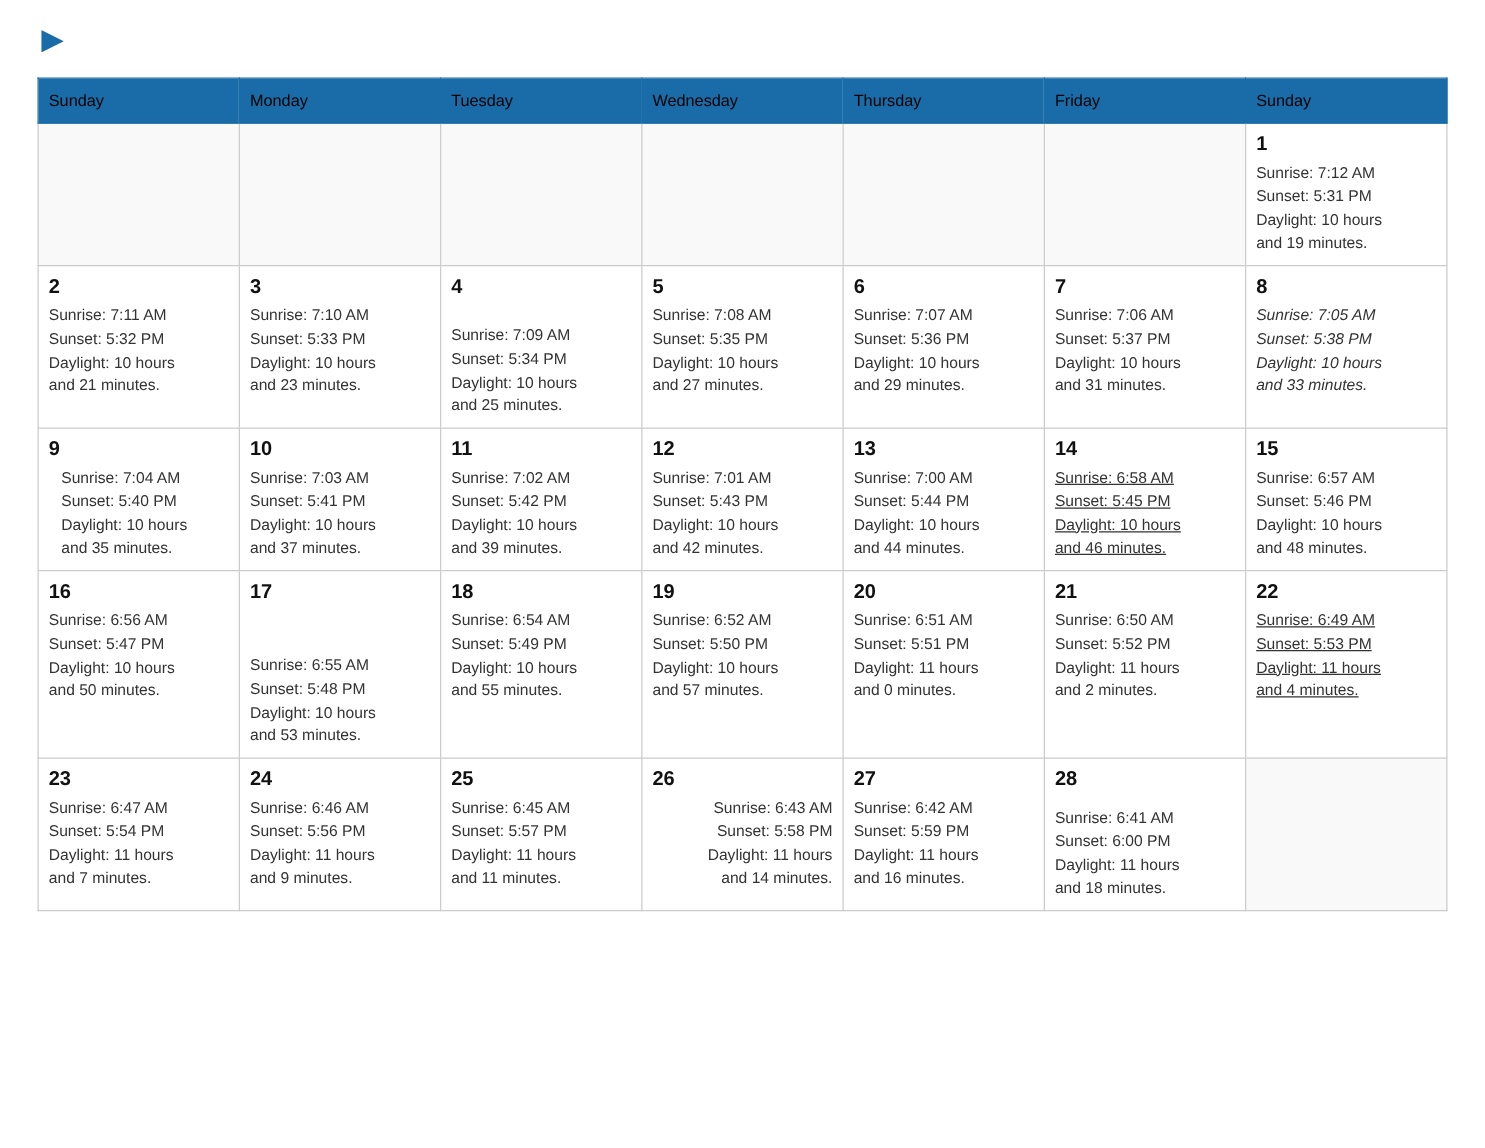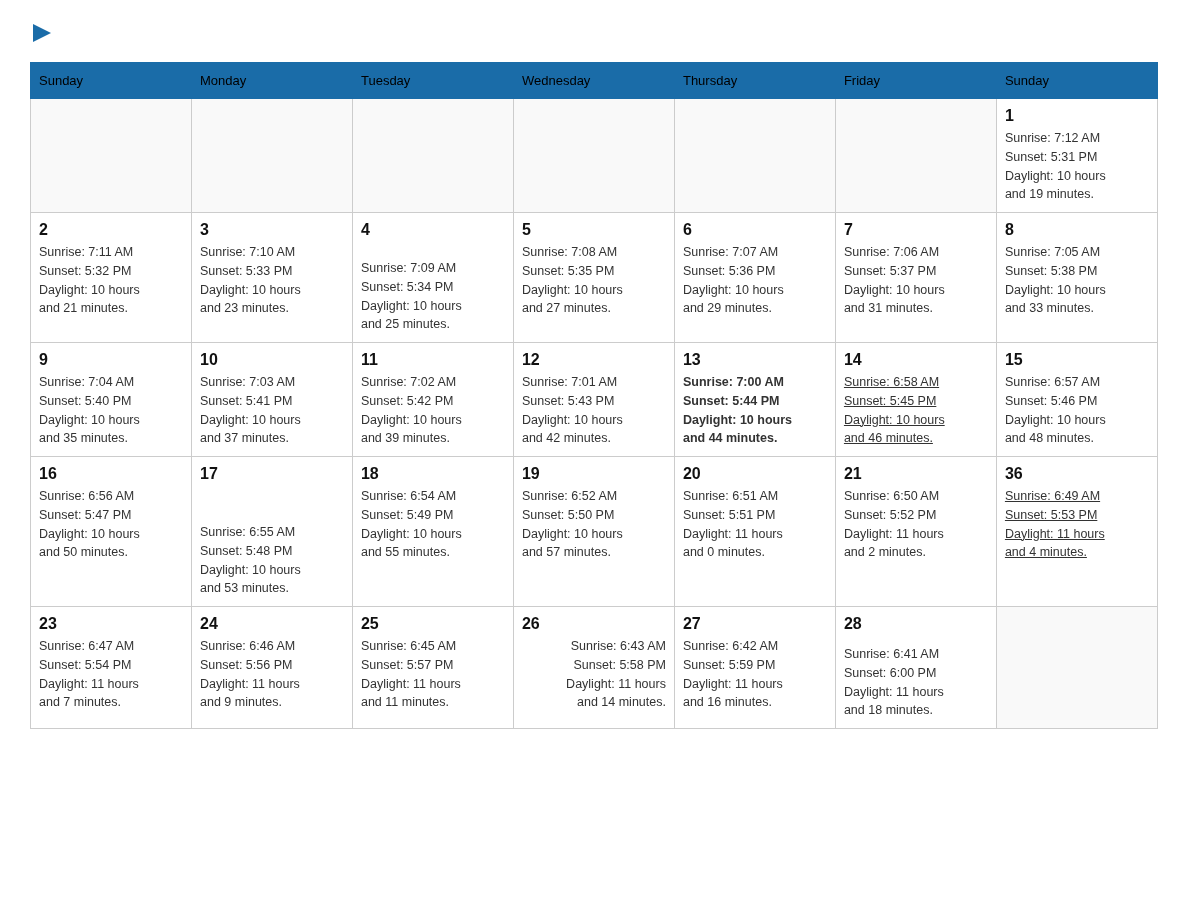--- a/index.html
+++ b/index.html
@@ -179,30 +179,30 @@
         </td>
         <td>
           <span class="day-number">7</span>
           <div class="day-info" style="white-space: pre-line;">Sunrise: 7:06 AM
 Sunset: 5:37 PM
 Daylight: 10 hours
 and 31 minutes.</div>
         </td>
         <td>
           <span class="day-number">8</span>
-          <div class="day-info" style="white-space: pre-line;">Sunrise: 7:05 AM
+          <div class="day-info" style="white-space: pre-line; font-style: italic;">Sunrise: 7:05 AM
 Sunset: 5:38 PM
 Daylight: 10 hours
 and 33 minutes.</div>
         </td>
       </tr>
       <tr>
         <td>
           <span class="day-number">9</span>
-          <div class="day-info" style="white-space: pre-line;">Sunrise: 7:04 AM
+          <div class="day-info" style="white-space: pre-line; margin-left: 10px;">Sunrise: 7:04 AM
 Sunset: 5:40 PM
 Daylight: 10 hours
 and 35 minutes.</div>
         </td>
         <td>
           <span class="day-number">10</span>
           <div class="day-info" style="white-space: pre-line;">Sunrise: 7:03 AM
 Sunset: 5:41 PM
 Daylight: 10 hours
 and 37 minutes.</div>
@@ -216,21 +216,21 @@
         </td>
         <td>
           <span class="day-number">12</span>
           <div class="day-info" style="white-space: pre-line;">Sunrise: 7:01 AM
 Sunset: 5:43 PM
 Daylight: 10 hours
 and 42 minutes.</div>
         </td>
         <td>
           <span class="day-number">13</span>
-          <div class="day-info" style="white-space: pre-line; font-weight: bold;">Sunrise: 7:00 AM
+          <div class="day-info" style="white-space: pre-line;">Sunrise: 7:00 AM
 Sunset: 5:44 PM
 Daylight: 10 hours
 and 44 minutes.</div>
         </td>
         <td>
           <span class="day-number">14</span>
           <div class="day-info" style="white-space: pre-line; text-decoration: underline;">Sunrise: 6:58 AM
 Sunset: 5:45 PM
 Daylight: 10 hours
 and 46 minutes.</div>
@@ -280,21 +280,21 @@
 and 0 minutes.</div>
         </td>
         <td>
           <span class="day-number">21</span>
           <div class="day-info" style="white-space: pre-line;">Sunrise: 6:50 AM
 Sunset: 5:52 PM
 Daylight: 11 hours
 and 2 minutes.</div>
         </td>
         <td>
-          <span class="day-number">36</span>
+          <span class="day-number">22</span>
           <div class="day-info" style="white-space: pre-line; text-decoration: underline;">Sunrise: 6:49 AM
 Sunset: 5:53 PM
 Daylight: 11 hours
 and 4 minutes.</div>
         </td>
       </tr>
       <tr>
         <td>
           <span class="day-number">23</span>
           <div class="day-info" style="white-space: pre-line;">Sunrise: 6:47 AM

